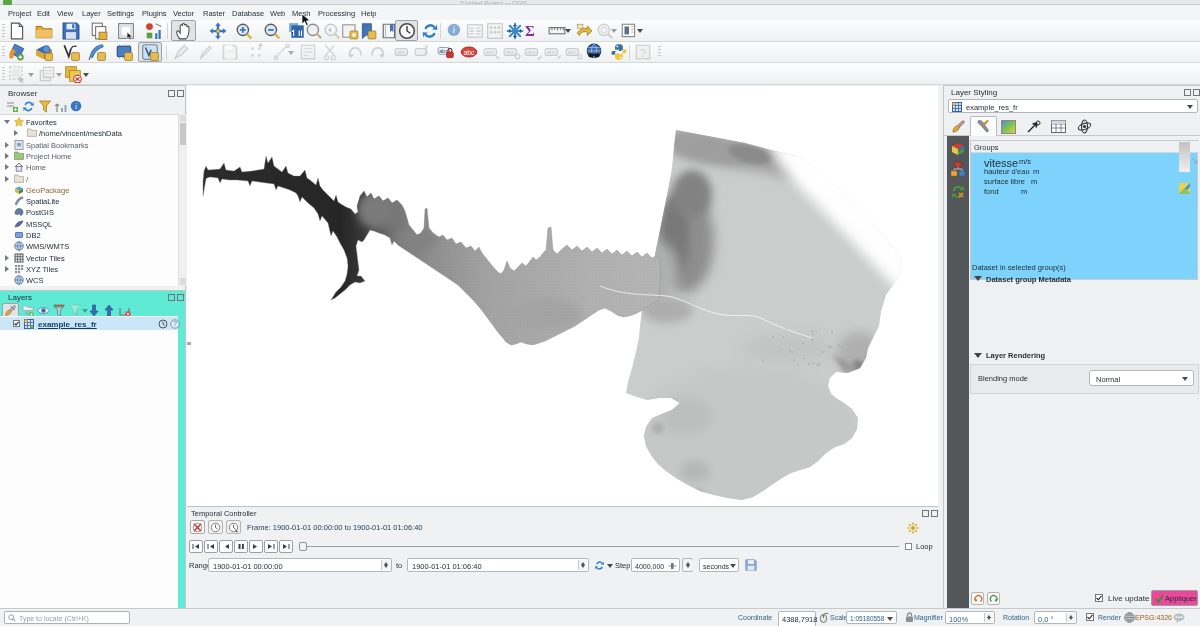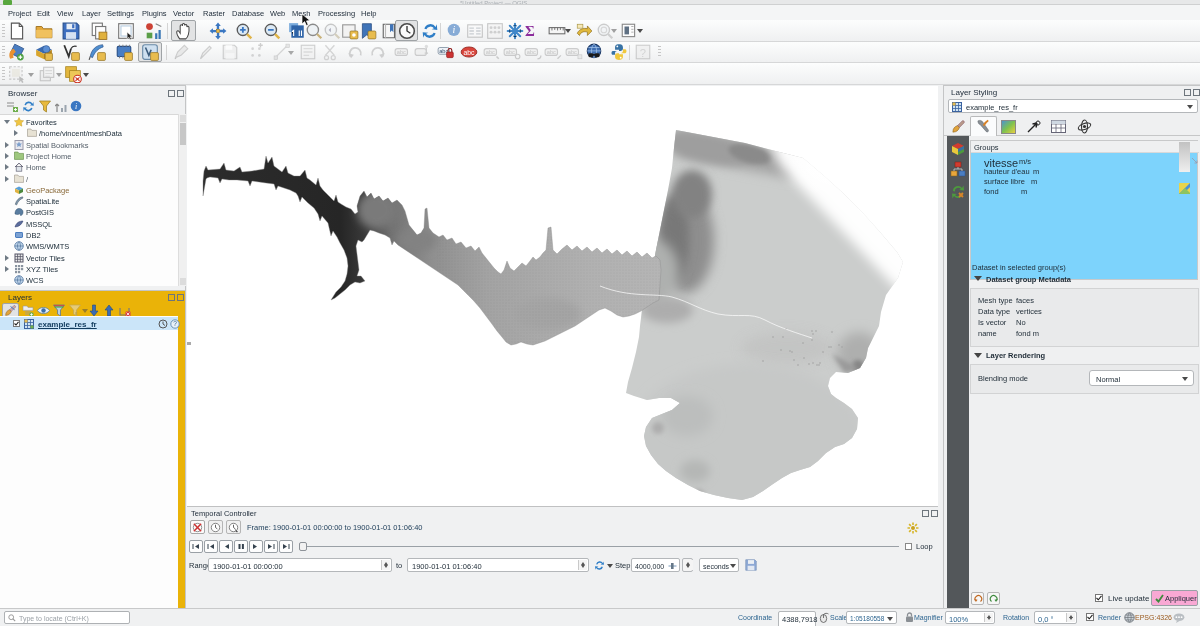--- a/index.html
+++ b/index.html
@@ -492,21 +492,21 @@
       </span>
 <span class="abs" style="left:26px;top:161.20000000000002px;color:#20303c;white-space:nowrap">WCS</span>
 </div>
   <div class="abs" style="left:178px;top:28px;width:8px;height:172px;background:#f0f0f0;border-left:1px solid #ddd">
     <div class="abs" style="left:1px;top:1px;width:6px;height:7px;background:#dcdcdc"></div>
     <div class="abs" style="left:1px;top:9px;width:6px;height:22px;background:#c7c7c7"></div>
     <div class="abs" style="left:1px;bottom:1px;width:6px;height:7px;background:#dcdcdc"></div>
   </div>
 </div>
 
-<div class="abs" id="layers" style="left:0;top:290px;width:186px;height:318px;background:#eab308;border-right:1px solid #c4c5c6;border-top:1px solid #c4c5c6">
+<div class="abs" id="layers" style="left:0;top:290px;width:186px;height:318px;background:#5eead4;border-right:1px solid #c4c5c6;border-top:1px solid #c4c5c6">
   <div class="abs" style="left:8px;top:2px;font-size:8px;color:#1d2a38">Layers</div>
   <div class="hdrbtn" style="left:168px;top:3px"></div>
     <div class="hdrbtn" style="left:177px;top:3px"></div>
   <div class="abs" id="ltoolbar" style="left:0;top:12px;width:186px;height:16px">
     <div class="abs" style="left:2px;top:0;width:17px;height:15px;background:#e2e3e4;border:1px solid #9fa3a6;border-radius:2px"></div>
     <svg class="abs" style="left:4px;top:1px" width="13" height="13" viewBox="0 0 16 16">
         <path d="M2,14 C2,10 4,8 7,7 L9,9 C8,12 6,14 2,14 Z" fill="#e0a33c" stroke="#8a5f16" stroke-width="0.6"></path>
         <path d="M7,7 L12,2 C13,1 15,3 14,4 L9,9 Z" fill="#caa" stroke="#856" stroke-width="0.6"></path>
         <path d="M8,3 l5,4" stroke="#3a77c2" stroke-width="1.2"></path>
       </svg>
@@ -857,30 +857,20 @@
           <path d="M0,11 L11,0 V4 L4,11 Z" fill="#4a90d9"></path>
           <path d="M0,11 L6,5 L11,10 V11 Z" fill="#8ec45e"></path>
         </svg>
       <svg class="abs" style="left:220px;top:16px" width="8" height="8" viewBox="0 0 8 8">
           <path d="M1,1 L6,6 M6,6 V3.5 M6,6 H3.5" stroke="#99a" stroke-width="0.8" fill="none"></path>
         </svg>
     </div>
     <span class="abs" style="left:3px;top:127px;font-size:7.5px;color:#1e2b36">Dataset in selected group(s)</span>
     <span class="abs" style="left:5px;top:140px;width:0;height:0;border-left:4px solid transparent;border-right:4px solid transparent;border-top:5px solid #444"></span>
     <span class="abs" style="left:17px;top:139px;font-size:7.5px;font-weight:bold;color:#1e2b36">Dataset group Metadata</span>
-    <div class="abs" style="left:1px;top:152px;width:229px;height:59px;background:#e9eaeb;border:1px solid #d2d3d4">
-      <span class="abs" style="left:7px;top:7px;font-size:7.5px">Mesh type</span>
-        <span class="abs" style="left:45px;top:7px;font-size:7.5px">faces</span>
-      <span class="abs" style="left:7px;top:18px;font-size:7.5px">Data type</span>
-        <span class="abs" style="left:45px;top:18px;font-size:7.5px">vertices</span>
-      <span class="abs" style="left:7px;top:29px;font-size:7.5px">Is vector</span>
-        <span class="abs" style="left:45px;top:29px;font-size:7.5px">No</span>
-      <span class="abs" style="left:7px;top:40px;font-size:7.5px">name</span>
-        <span class="abs" style="left:45px;top:40px;font-size:7.5px">fond m</span>
-    </div>
     <span class="abs" style="left:5px;top:217px;width:0;height:0;border-left:4px solid transparent;border-right:4px solid transparent;border-top:5px solid #444"></span>
     <span class="abs" style="left:17px;top:215px;font-size:7.5px;font-weight:bold;color:#1e2b36">Layer Rendering</span>
     <div class="abs" style="left:1px;top:228px;width:229px;height:30px;background:#e9eaeb;border:1px solid #d2d3d4">
       <span class="abs" style="left:7px;top:9px;font-size:7.5px">Blending mode</span>
       <div class="fld" style="left:118px;top:5px;width:105px;height:16px;border-radius:3px">
           <span style="position:absolute;left:6px;top:4px;font-size:7.5px">Normal</span>
           <span class="caret" style="right:5px;top:6px"></span>
         </div>
     </div>
     <div class="abs" style="left:2px;top:456px;width:13px;height:13px;background:#f6f6f6;border:1px solid #b5b5b5;border-radius:2px">
@@ -894,21 +884,21 @@
           <path d="M3,9 A4,4 0 1 1 9,8" fill="none" stroke="#3d8a3d" stroke-width="1.4"></path>
           <path d="M10.5,6 L8.5,9.5 L6.5,6.8 Z" fill="#3d8a3d"></path>
         </svg>
       </div>
     <div class="abs" style="left:126px;top:458px;width:8px;height:8px;background:#fff;border:1px solid #777">
         <svg width="6" height="6" viewBox="0 0 6 6">
           <path d="M0.5,3 L2.3,4.8 L5.5,0.8" stroke="#222" stroke-width="1.1" fill="none"></path>
         </svg>
       </div>
     <span class="abs" style="left:139px;top:458px;font-size:8px;color:#1e2b36">Live update</span>
-    <div class="abs" style="left:182px;top:454px;width:47px;height:16px;background:#f9a8d4;border:1px solid #9aa0a6;border-radius:2px">
+    <div class="abs" style="left:182px;top:454px;width:47px;height:16px;background:#ec4899;border:1px solid #9aa0a6;border-radius:2px">
       <svg style="position:absolute;left:3px;top:3px" width="9" height="9" viewBox="0 0 9 9">
           <path d="M1,5 L3.5,7.5 L8,1" stroke="#3d8a3d" stroke-width="1.8" fill="none"></path>
         </svg>
       <span style="position:absolute;left:13px;top:3px;font-size:7.5px;color:#1e2b36">Appliquer</span>
     </div>
   </div>
 </div>
 
 <div class="abs" id="statusbar" style="left:0;top:608px;width:1200px;height:18px;background:#f0f1f2;border-top:1px solid #c8c9ca">
   <div class="abs" style="left:4px;top:2px;width:126px;height:13px;background:#fff;border:1px solid #aeb1b4;border-radius:2px">

